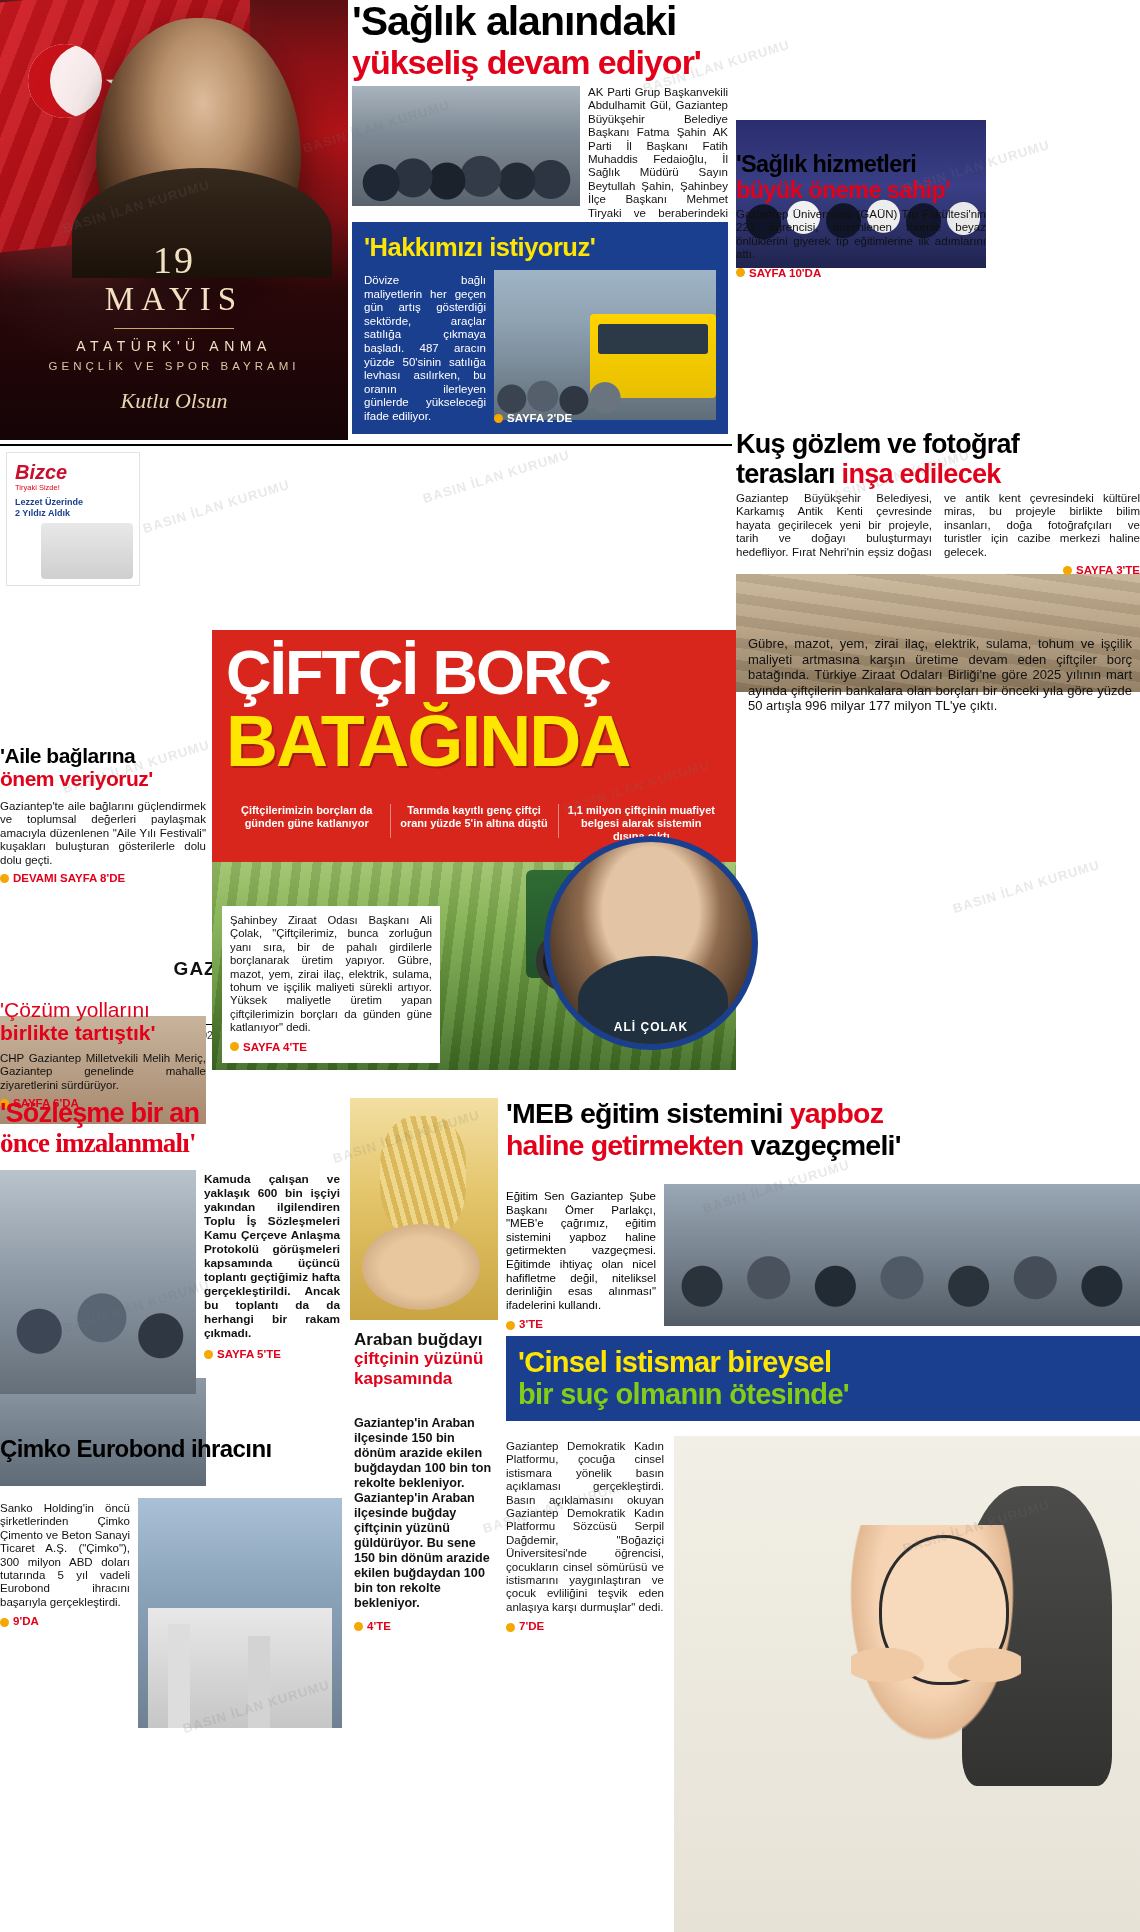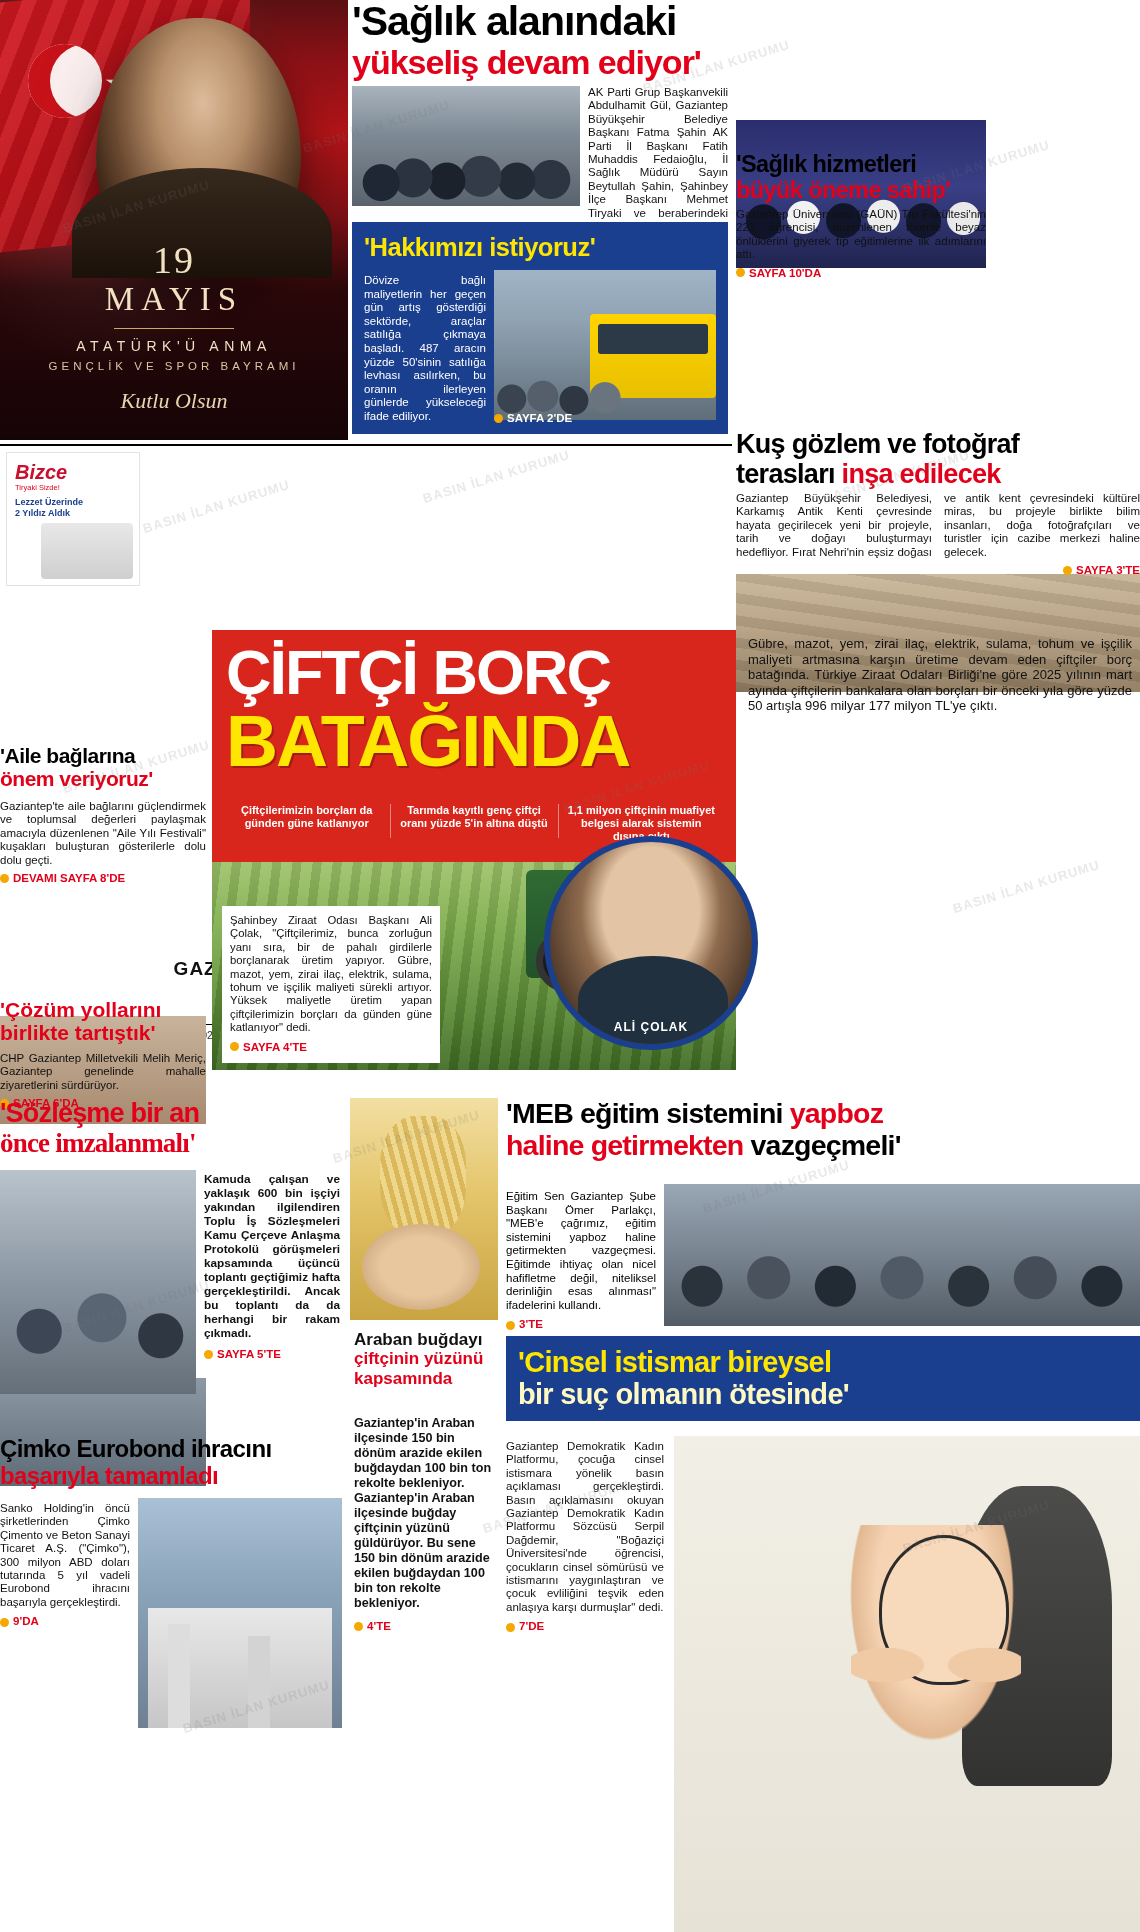--- a/index.html
+++ b/index.html
@@ -191,21 +191,21 @@
   
   #left-photo-1 { left:0; top:630px; width:206px; height:108px;
     background: linear-gradient(180deg,#c8b39c 0%, #a78a6f 100%); }
   #left-head-1 { left:0; top:744px; width:206px; }
   #left-head-1 .l1 { font-size:21px; font-weight:bold; line-height:23px; letter-spacing:-0.5px; }
   #left-head-1 .l2 { font-size:21px; font-weight:bold; line-height:24px; letter-spacing:-0.5px; }
   #left-cap-1 { left:0; top:800px; width:206px; }
   #left-photo-2 { left:0; top:884px; width:206px; height:108px;
     background: linear-gradient(180deg,#8d9aa6 0%, #5e6a76 100%); }
   #left-head-2 { left:0; top:998px; width:206px; }
-  #left-head-2 .l1 { font-size:21px; font-weight:bold; line-height:23px; }
+  #left-head-2 .l1 { font-size:21px; font-weight:normal; line-height:23px; }
   #left-head-2 .l2 { font-size:21px; font-weight:bold; line-height:24px; }
   #left-cap-2 { left:0; top:1052px; width:206px; }
 
   
   #lower-left { left:0; top:1098px; width:342px; height:320px; }
   #ll-head .l1 { font-size:27px; font-weight:bold; line-height:30px; letter-spacing:-0.8px; }
   #ll-head .l2 { font-size:27px; font-weight:bold; line-height:31px; letter-spacing:-0.8px;font-family:Liberation Serif, serif; }
   #ll-photo { position:absolute; left:0; top:72px; width:196px; height:224px;
     background: linear-gradient(180deg,#b9c3cc 0%, #8b97a3 50%, #646f79 100%); }
   #ll-photo .shoppers {
@@ -260,21 +260,21 @@
       radial-gradient(circle at 50% 66%, #505a66 0 21px, transparent 22px),
       radial-gradient(circle at 64% 72%, #2a323c 0 20px, transparent 21px),
       radial-gradient(circle at 78% 66%, #444d58 0 21px, transparent 22px),
       radial-gradient(circle at 92% 72%, #232b34 0 20px, transparent 21px);
   }
 
   
   #cinsel { left:506px; top:1336px; width:634px; height:596px; }
   #cinsel .chead { background:#1b3f8f; padding:10px 12px; }
   #cinsel .chead .l1 { font-size:29px; font-weight:bold; line-height:32px; color:#ffe600; letter-spacing:-0.7px; }
-  #cinsel .chead .l2 { font-size:29px; font-weight:bold; line-height:33px; color:#fef9c3; letter-spacing:-0.7px; }
+  #cinsel .chead .l2 { font-size:29px; font-weight:bold; line-height:33px; color:#84cc16; letter-spacing:-0.7px; }
   #cinsel .ctext { position:absolute; left:0; top:104px; width:158px; font-size:11.5px; line-height:13.6px; text-align:justify; }
   #cinsel .cimg { position:absolute; left:168px; top:100px; width:466px; height:496px;
     background: linear-gradient(180deg,#f2efe6 0%, #e6e2d6 100%); }
   #cinsel .illus-child { position:absolute; left:36%; top:18%; width:180px; height:230px;
     background: radial-gradient(ellipse at 50% 30%, #f5d3b3 0 56px, #e2b892 80px, transparent 82px); }
   #cinsel .illus-head { position:absolute; left:44%; top:20%; width:130px; height:150px; border-radius:50% 50% 46% 46%;
     background:#f7d9bb; border:3px solid #2b2b2b; }
   #cinsel .illus-hands { position:absolute; left:38%; top:34%; width:170px; height:120px;
     background: radial-gradient(ellipse at 20% 50%, #f0c9a5 0 38px, transparent 40px),
                 radial-gradient(ellipse at 80% 50%, #f0c9a5 0 38px, transparent 40px); }
@@ -458,21 +458,20 @@
       <div>Kamuda çalışan ve yaklaşık 600 bin işçiyi yakından ilgilendiren Toplu İş Sözleşmeleri Kamu Çerçeve Anlaşma Protokolü görüşmeleri kapsamında üçüncü toplantı geçtiğimiz hafta gerçekleştirildi. Ancak bu toplantı da da herhangi bir rakam çıkmadı.</div>
       <div class="pagetag" style="margin-top:7px;">
         <span class="dot"></span>
           <span>SAYFA 5'TE</span>
       </div>
     </div>
   </div>
 
   <div class="abs" id="cimko">
     <div class="ch1 blk">Çimko Eurobond ihracını</div>
-    <div class="ch2 red">başarıyla tamamladı</div>
     <div class="ctext">
       <div class="cap">Sanko Holding'in öncü şirketlerinden Çimko Çimento ve Beton Sanayi Ticaret A.Ş. ("Çimko"), 300 milyon ABD doları tutarında 5 yıl vadeli Eurobond ihracını başarıyla gerçekleştirdi.</div>
       <div class="pagetag" style="margin-top:6px;">
         <span class="dot"></span>
           <span>9'DA</span>
       </div>
     </div>
     <div class="cphoto photo">
       <div class="plant"></div>
       <div class="stack"></div>

